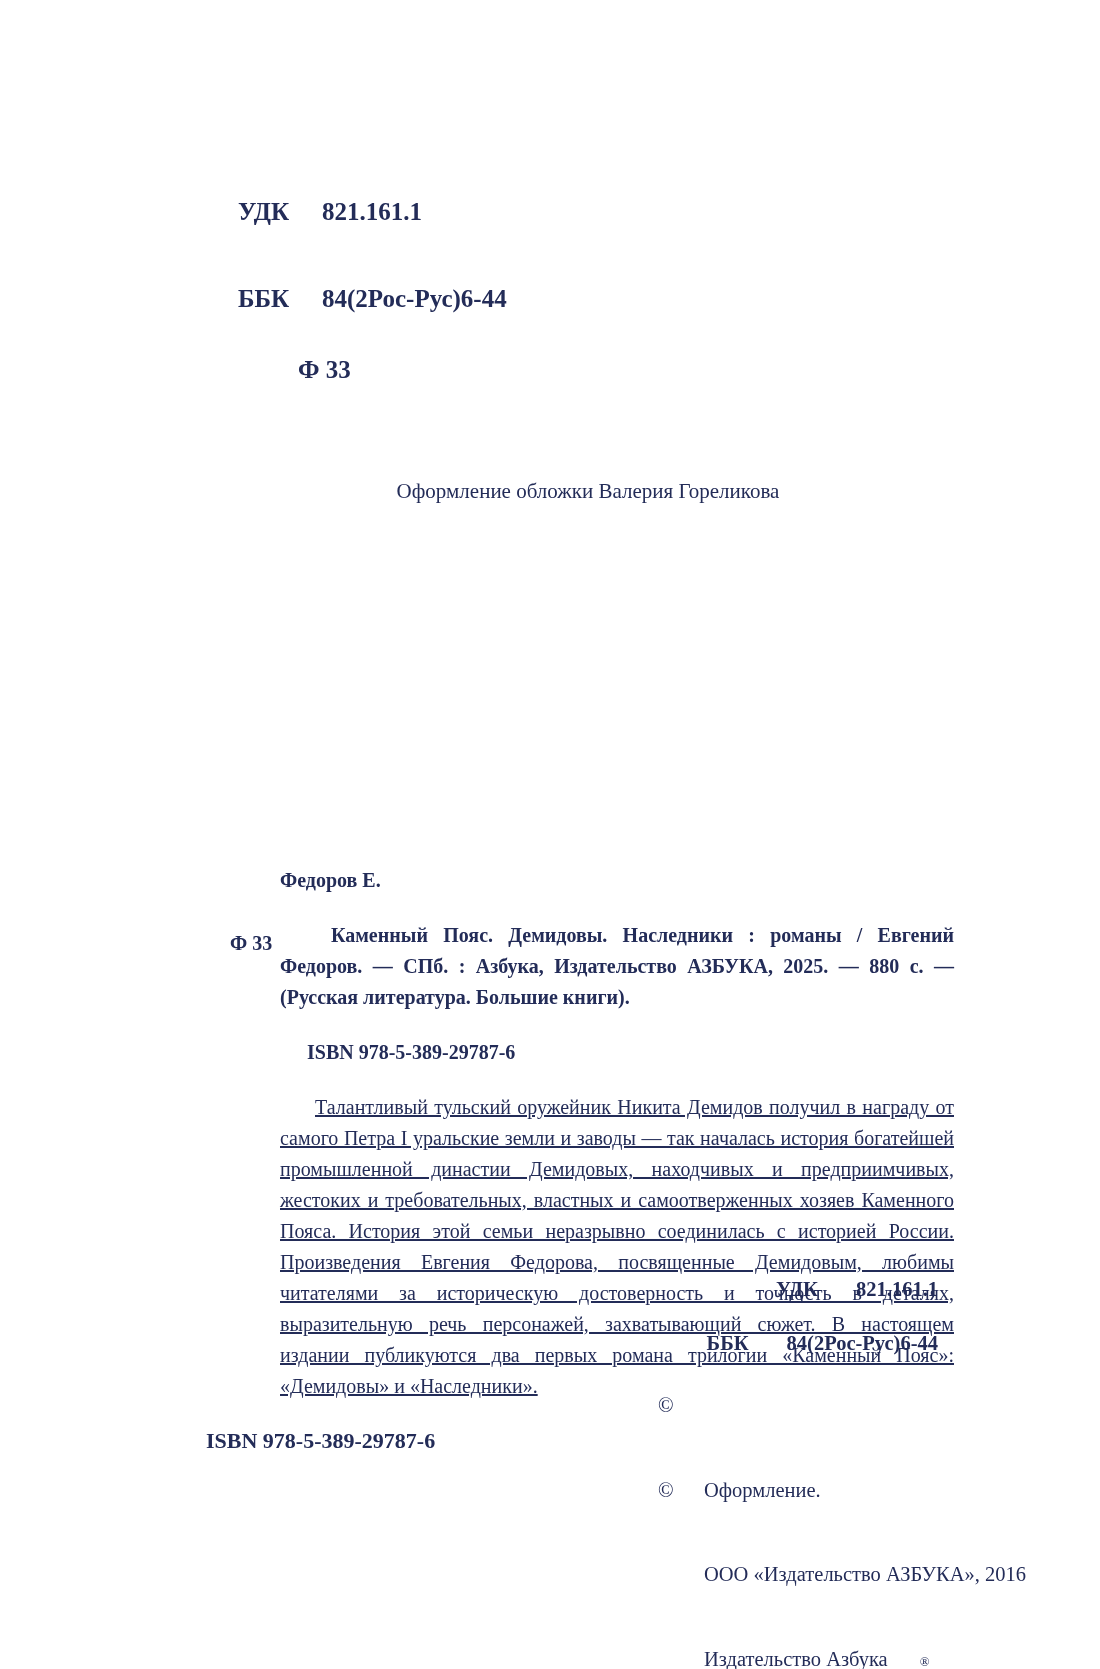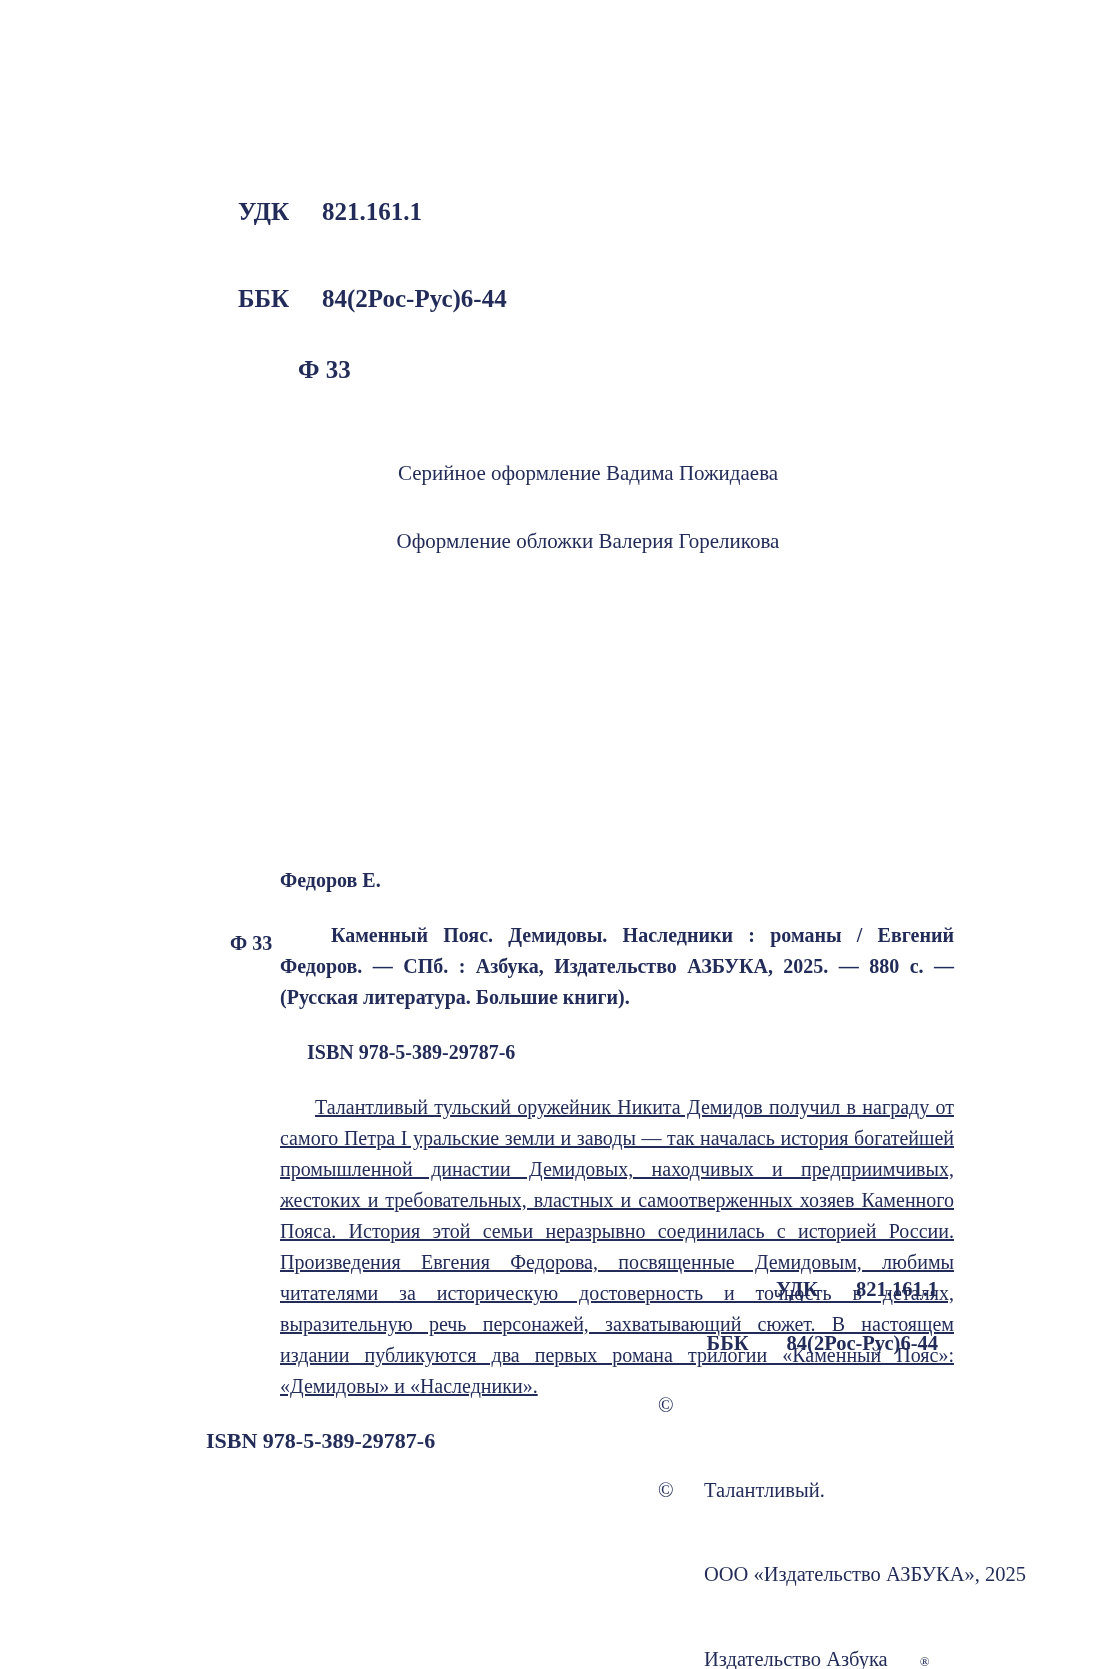--- a/index.html
+++ b/index.html
@@ -123,21 +123,20 @@
 
 <div class="page">
 
   <div class="top-codes">
     <div class="code-line"><span class="code-label">УДК</span><span>821.161.1</span></div>
     <div class="code-line"><span class="code-label">ББК</span><span>84(2Рос-Рус)6-44</span></div>
     <div class="code-line f33-line"><span>Ф 33</span></div>
   </div>
 
   <div class="credits">
-    <div class="credit-line-1">Серийное оформление Вадима Пожидаева</div>
     <div class="credit-line-2">Оформление обложки Валерия Гореликова</div>
   </div>
 
   <div class="catalog">
     <div class="author">Федоров Е.</div>
     <div class="record">
       <span class="hang-code">Ф 33</span><span>Каменный Пояс. Демидовы. Наследники : романы / Евгений Федоров. — СПб. : Азбука, Издательство АЗБУКА, 2025. — 880 с. — (Русская литература. Большие книги).</span>
     </div>
     <div class="isbn-line">ISBN 978-5-389-29787-6</div>
     <div class="annotation">Талантливый тульский оружейник Никита Демидов получил в награду от самого Петра I уральские земли и заводы — так началась история богатейшей промышленной династии Демидовых, находчивых и предприимчивых, жестоких и требовательных, властных и самоотверженных хозяев Каменного Пояса. История этой семьи неразрывно соединилась с историей России. Произведения Евгения Федорова, посвященные Демидовым, любимы читателями за историческую достоверность и точность в деталях, выразительную речь персонажей, захватывающий сюжет. В настоящем издании публикуются два первых романа трилогии «Каменный Пояс»: «Демидовы» и «Наследники».</div>
@@ -147,25 +146,25 @@
     <div class="code-line"><span class="code-label">УДК</span><span>821.161.1</span></div>
     <div class="code-line"><span class="code-label">ББК</span><span>84(2Рос-Рус)6-44</span></div>
   </div>
 
   <div class="copyright">
     <div class="cr-line">
       <span class="cr-symbol">©</span>
     </div>
     <div class="cr-line">
       <span class="cr-symbol">©</span>
-        <span>Талантливый.</span>
+        <span>Оформление.</span>
     </div>
     <div class="cr-line">
       <span class="cr-symbol"></span>
-        <span>ООО «Издательство АЗБУКА», 2025</span>
+        <span>ООО «Издательство АЗБУКА», 2016</span>
     </div>
     <div class="cr-line">
       <span class="cr-symbol"></span>
         <span>Издательство Азбука</span>
         <sup>®</sup>
     </div>
   </div>
 
   <div class="isbn-bottom">ISBN 978-5-389-29787-6</div>
 

